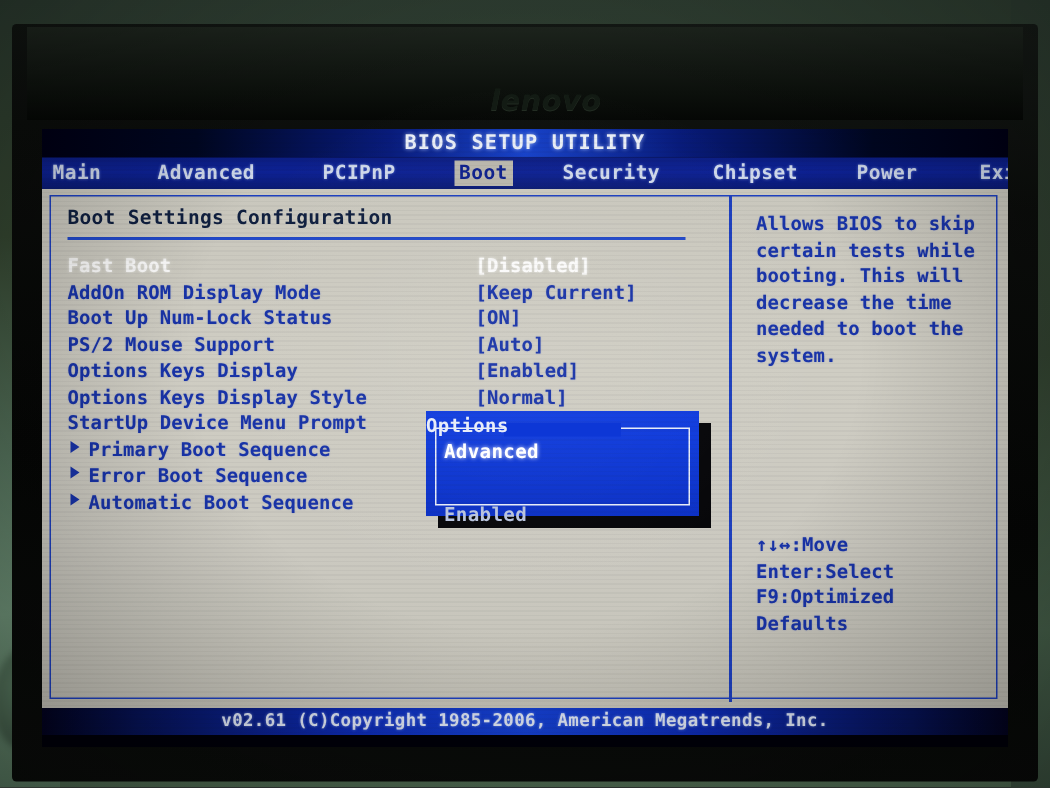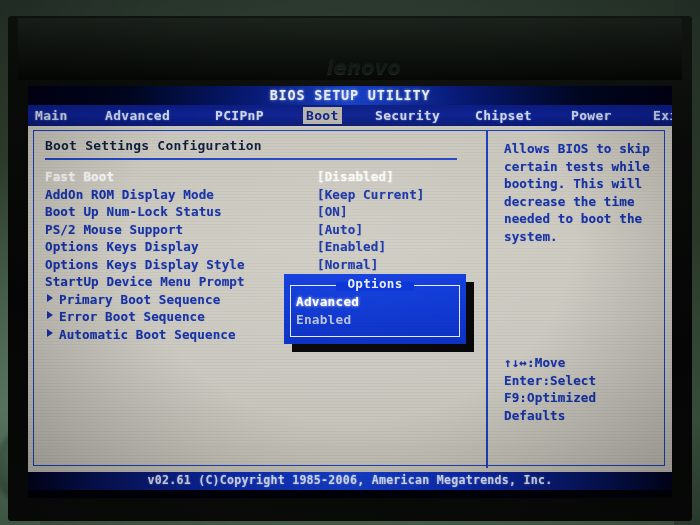--- a/index.html
+++ b/index.html
@@ -252,21 +252,21 @@
   .popup-inner-border {
     position: absolute;
     left: 6px; top: 11px;
     width: 170px; height: 52px;
     border: 1px solid #e7ecf7;
     box-sizing: border-box;
   }
   .popup-title {
     position: absolute;
     left: 0; right: 0; top: 2px;
-    text-align: center;
+    text-align: left;
     font-size: 12.6px;
     font-weight: bold;
     color: #e8edf8;
     letter-spacing: .3px;
     background: transparent;
     z-index: 3;
   }
   .popup-title-mask {
     position: absolute;
     left: 52px; top: 8px;
@@ -285,20 +285,21 @@
     line-height: 18px;
     letter-spacing: .2px;
     white-space: nowrap;
   }
   .popup-item.sel {
     color: #ffffff;
     text-shadow: 0 0 3px rgba(255,255,255,.9);
   }
   .popup-item.unsel {
     color: #b9c4de;
+    margin-top: 24px;
   }
 
   
   .footer {
     position: absolute;
     left: 0; top: 386px;
     width: 644px; height: 18px;
     background: linear-gradient(90deg,
       #02031f 0%, #061256 10%, #0d2bb4 32%, #1540d0 50%, #0d2bb4 68%, #061256 90%, #02031f 100%);
   }

